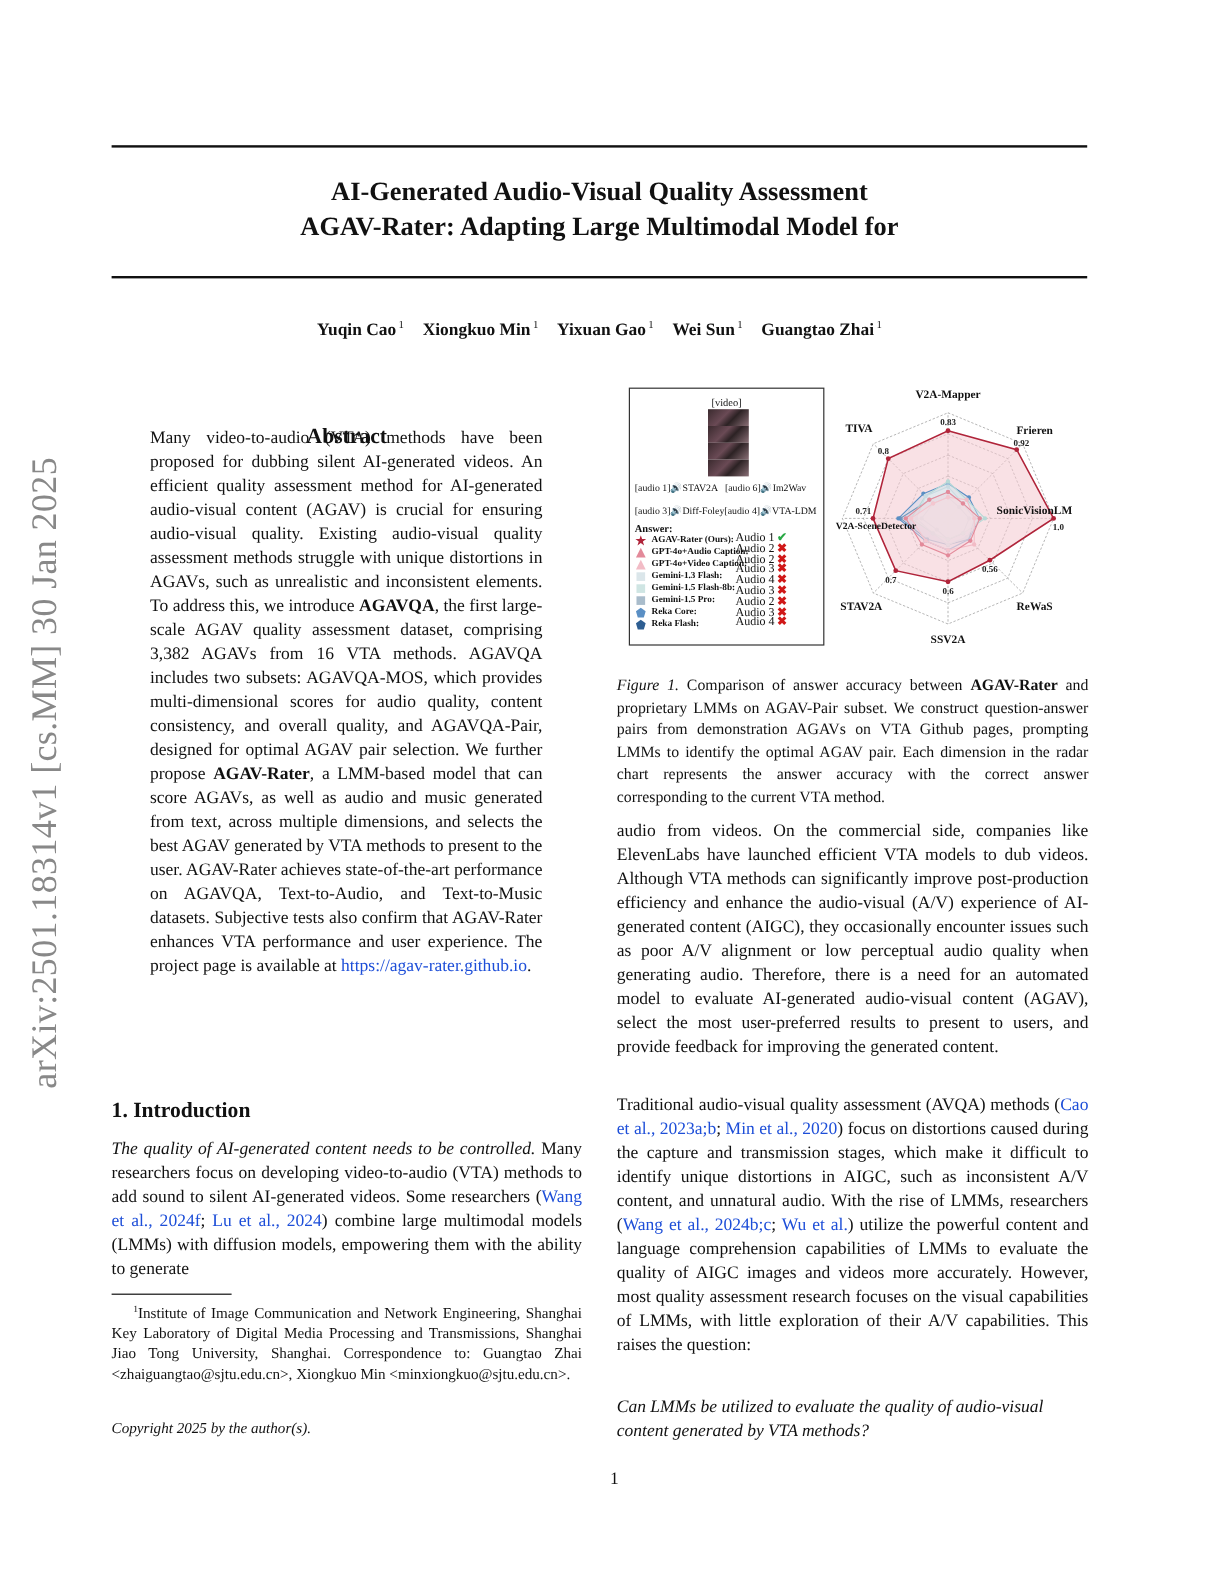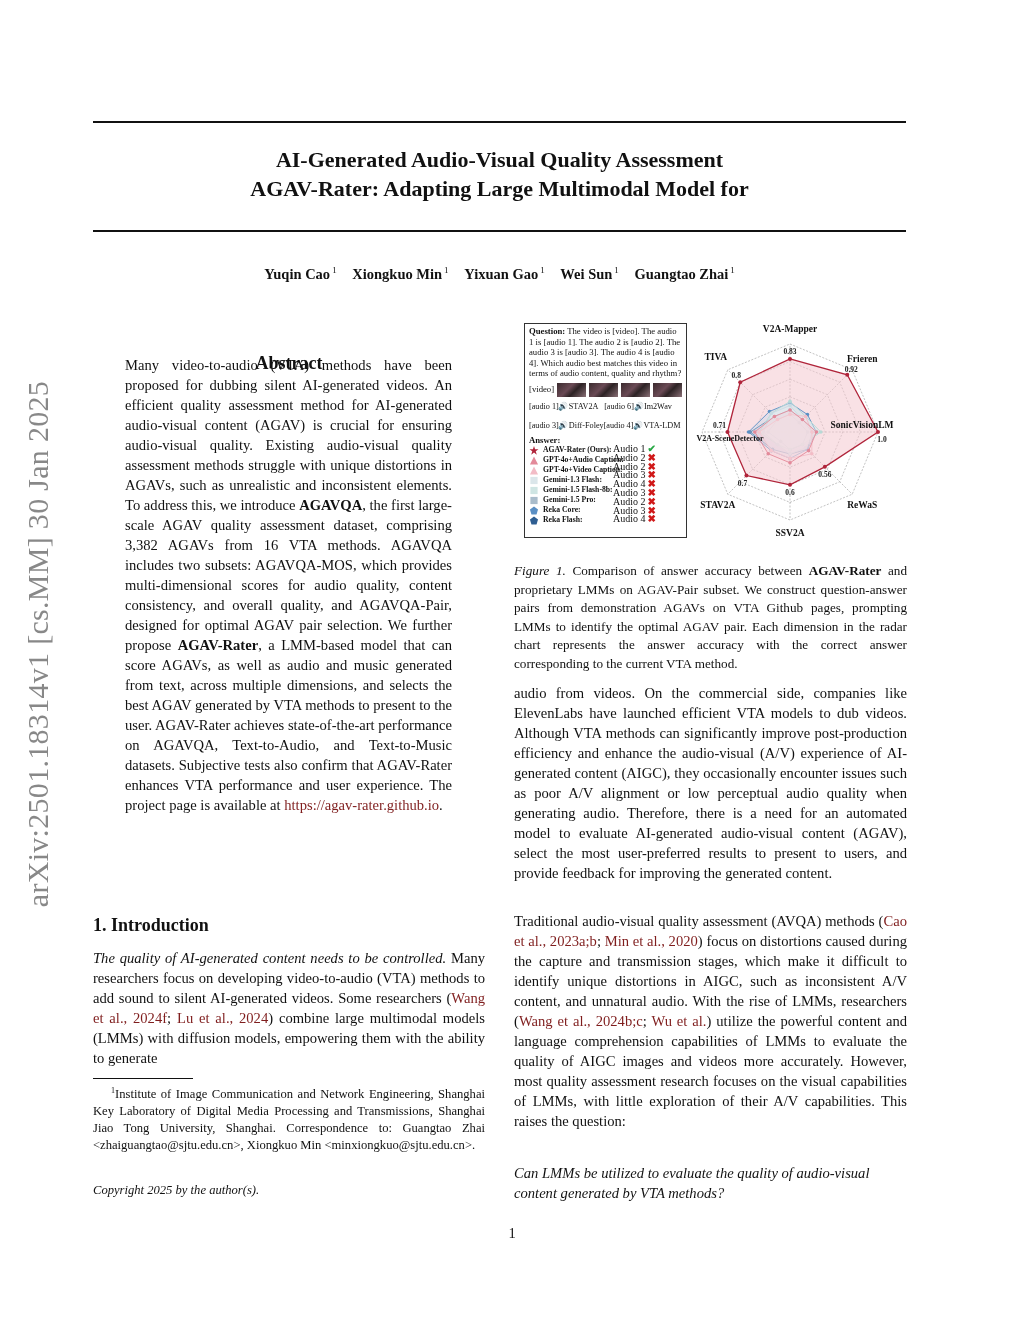--- a/index.html
+++ b/index.html
@@ -15,35 +15,35 @@
   .arxiv { position:absolute; left:-262px; top:622px; width:610px; height:44px;
            transform:rotate(-90deg); transform-origin:center; text-align:center;
            font-size:30px; color:#888; letter-spacing:0.3px; white-space:nowrap; }
   .col-left { position:absolute; left:93px; width:392px; }
   .col-right { position:absolute; left:514px; width:393px; }
   .abstract-h { position:absolute; left:93px; width:392px; top:322px; text-align:center;
                 font-weight:bold; font-size:18px;margin-top:31px; }
   .abstract { top:355px; left:125px; width:327px; font-size:14.6px; line-height:20px;
               text-align:justify; hyphens:auto; }
   .body-text { font-size:14.6px; line-height:20px; text-align:justify; }
-  .link { color:#7f1d1d; }
+  .link { color:#1d4ed8; }
   .section-h { position:absolute; left:93px; top:915px; font-weight:bold; font-size:18px; }
   .intro { top:948px; }
   .footnote-rule { position:absolute; left:93px; top:1078px; width:100px; height:1px; background:#111; }
   .footnote { position:absolute; left:93px; width:392px; top:1082px; font-size:12.6px;
               line-height:17px; text-align:justify; }
   .copyright { position:absolute; left:93px; top:1183px; font-size:12.6px; font-style:italic; }
   .pagenum { position:absolute; left:0; width:1024px; top:1225px; text-align:center; font-size:14.5px; }
 
   
   .fig-box { position:absolute; left:524px; top:323px; width:163px; height:215px;
              border:1.3px solid #333; padding:2px 4px; box-sizing:border-box;
              font-size:8.7px; line-height:10.5px; }
   .fig-box b { font-weight:bold; }
-  .vid-row { display:flex; align-items:center; margin-top:4px; }
+  .vid-row { display:flex; align-items:center; margin-top:4px;flex-direction:column; }
   .thumb { width:34px; height:14px; margin-left:3px;
            background:linear-gradient(135deg,#3a2a2e 0%,#6a4a55 40%,#2c2224 60%,#8a6f76 100%); }
   .thumb:first-of-type { margin-left:6px; }
   .audio-row { margin-top:5px; white-space:nowrap; font-size:8.2px; }
   .speaker { font-size:8px; }
   .answers-h { font-weight:bold; margin-top:3px; }
   .ans-list { position:relative; height:90px; }
   .ans-item { display:flex; align-items:center; height:10px; font-weight:bold; font-size:7.7px; }
   .ans-marker { width:10px; height:9px; margin-right:4px; display:inline-block; }
   .audio-col { position:absolute; left:84px; top:0; font-size:10px; line-height:8.8px; }
@@ -92,21 +92,20 @@
   <i>The quality of AI-generated content needs to be controlled.</i><span> Many researchers focus on developing video-to-audio (VTA) methods to add sound to silent AI-generated videos. Some researchers (</span><span class="link">Wang et al., 2024f</span><span>; </span><span class="link">Lu et al., 2024</span><span>) combine large multimodal models (LMMs) with diffusion models, empowering them with the ability to generate</span>
 </div>
 
 <div class="footnote-rule"></div>
 <div class="footnote">
   <span style="display:inline-block;width:18px;"></span><sup style="font-size:8px;">1</sup><span>Institute of Image Communication and Network Engineering, Shanghai Key Laboratory of Digital Media Processing and Transmissions, Shanghai Jiao Tong University, Shanghai. Correspondence to: Guangtao Zhai &lt;zhaiguangtao@sjtu.edu.cn&gt;, Xiongkuo Min &lt;minxiongkuo@sjtu.edu.cn&gt;.</span>
 </div>
 <div class="copyright">Copyright 2025 by the author(s).</div>
 
 <div class="fig-box">
-  <div><b>Question:</b><span> The video is [video]. The audio 1 is [audio 1]. The audio 2 is [audio 2]. The audio 3 is [audio 3]. The audio 4 is [audio 4]. Which audio best matches this video in terms of audio content, quality and rhythm?</span></div>
   <div class="vid-row">
     <span>[video]</span>
     <span class="thumb"></span>
     <span class="thumb"></span>
     <span class="thumb"></span>
     <span class="thumb"></span>
   </div>
   <div class="audio-row">
     <span>[audio 1]</span><span class="speaker">🔊</span><span>STAV2A</span>
     &nbsp;&nbsp;<span>[audio 6]</span><span class="speaker">🔊</span><span>Im2Wav</span>

